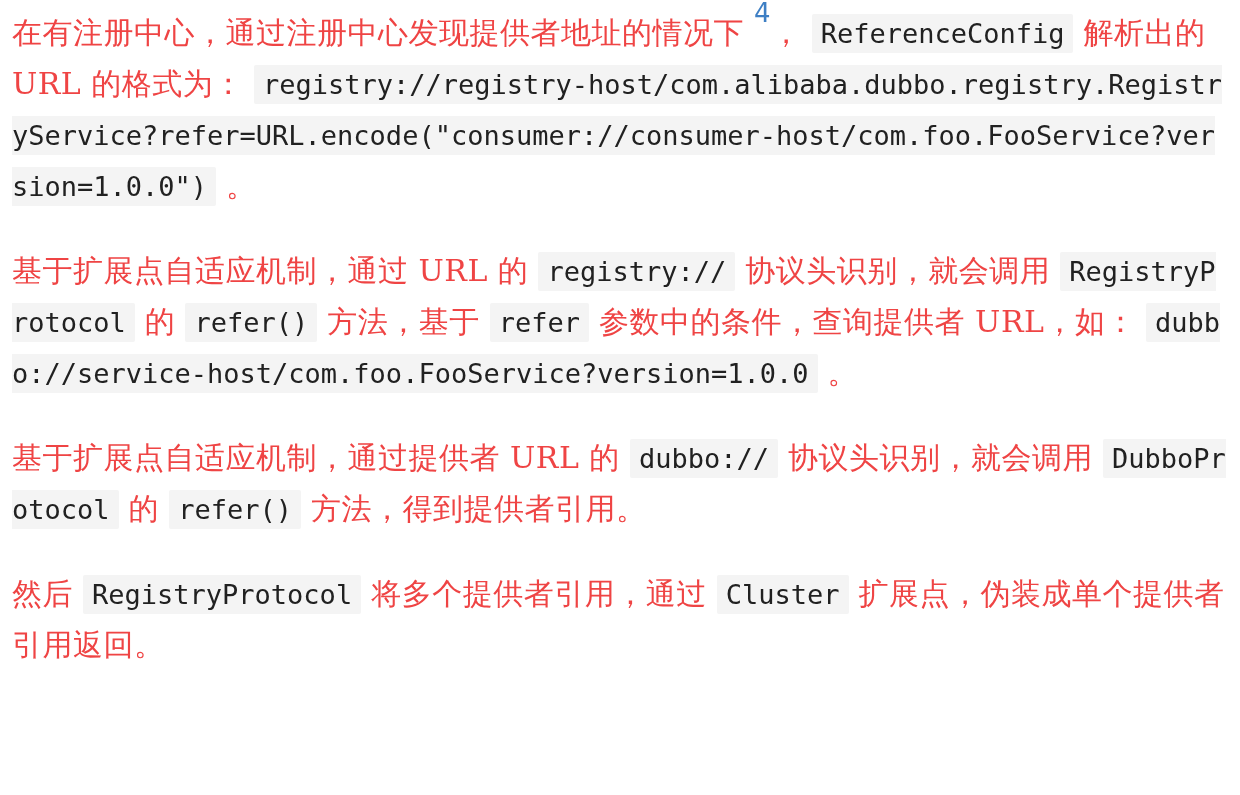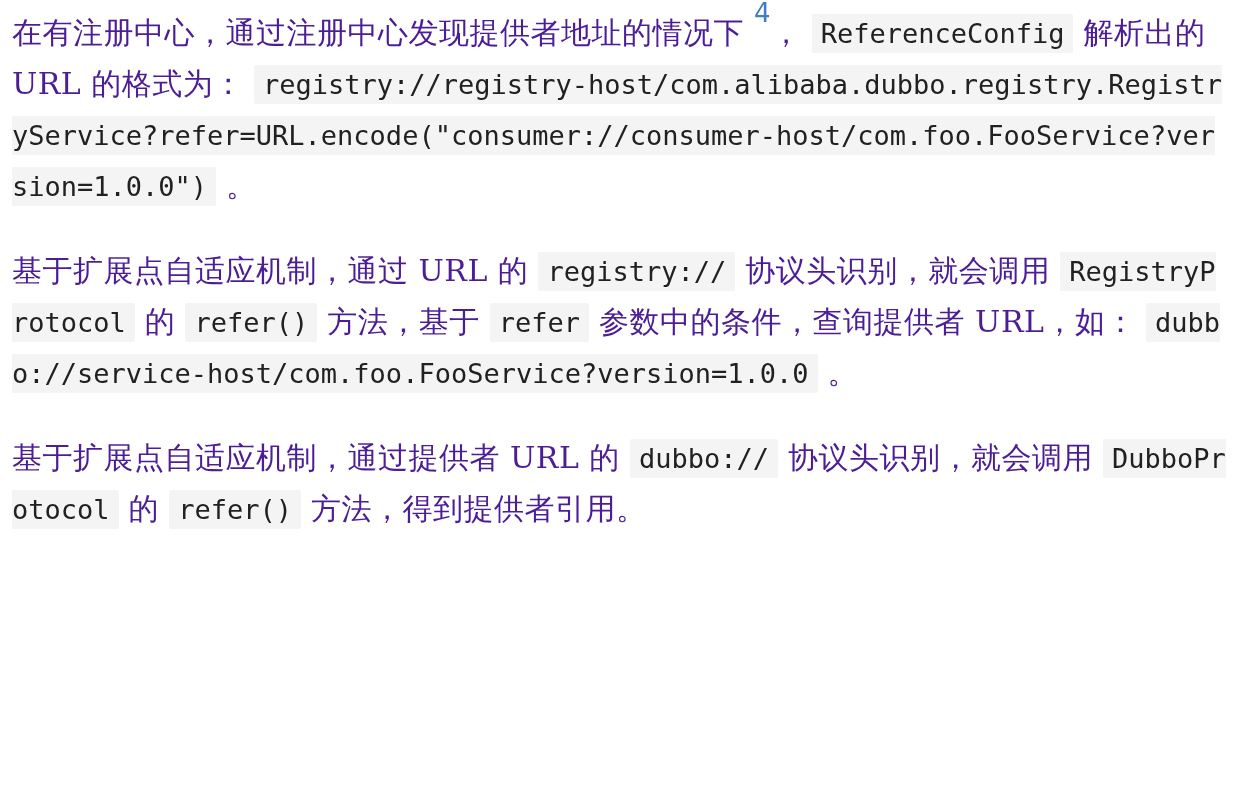--- a/index.html
+++ b/index.html
@@ -23,21 +23,21 @@
     font-family: "DejaVu Serif", "Liberation Serif", serif;
     font-size: 30px;
     line-height: 50px;
     color: #1b1b1b;
     letter-spacing: 0.5px;
   }
   .para {
     margin: 0 0 34px 0;
   }
   .body-text {
-    color: #4c1d95;
+    color: #ef4444;
   }
   .inline-code {
     font-family: "DejaVu Sans Mono", "Liberation Mono", monospace;
     font-size: 27px;
     letter-spacing: 0;
     background: #f4f4f4;
     color: #212121;
     padding: 4px 9px;
     border-radius: 2px;
     overflow-wrap: anywhere;
@@ -55,14 +55,15 @@
   }
 </style>
 </head>
 <body>
 
 <main class="page">
   <article class="content">
       <p class="para"><span class="body-text">在有注册中心，通过注册中心发现提供者地址的情况下 </span><sup class="footnote-ref" style="color: rgb(62, 127, 196);">4</sup><span class="body-text">， </span><code class="inline-code" style="background: rgb(244, 244, 244); color: rgb(33, 33, 33);">ReferenceConfig</code><span class="body-text"> 解析出的 URL 的格式为： </span><code class="inline-code" style="background: rgb(244, 244, 244); color: rgb(33, 33, 33);">registry://registry-host/com.alibaba.dubbo.registry.RegistryService?refer=URL.encode("consumer://consumer-host/com.foo.FooService?version=1.0.0")</code><span class="body-text"> 。</span></p>
       <p class="para"><span class="body-text">基于扩展点自适应机制，通过 URL 的 </span><code class="inline-code" style="background: rgb(244, 244, 244); color: rgb(33, 33, 33);">registry://</code><span class="body-text"> 协议头识别，就会调用 </span><code class="inline-code" style="background: rgb(244, 244, 244); color: rgb(33, 33, 33);">RegistryProtocol</code><span class="body-text"> 的 </span><code class="inline-code" style="background: rgb(244, 244, 244); color: rgb(33, 33, 33);">refer()</code><span class="body-text"> 方法，基于 </span><code class="inline-code" style="background: rgb(244, 244, 244); color: rgb(33, 33, 33);">refer</code><span class="body-text"> 参数中的条件，查询提供者 URL，如： </span><code class="inline-code" style="background: rgb(244, 244, 244); color: rgb(33, 33, 33);">dubbo://service-host/com.foo.FooService?version=1.0.0</code><span class="body-text"> 。</span></p>
       <p class="para"><span class="body-text">基于扩展点自适应机制，通过提供者 URL 的 </span><code class="inline-code" style="background: rgb(244, 244, 244); color: rgb(33, 33, 33);">dubbo://</code><span class="body-text"> 协议头识别，就会调用 </span><code class="inline-code" style="background: rgb(244, 244, 244); color: rgb(33, 33, 33);">DubboProtocol</code><span class="body-text"> 的 </span><code class="inline-code" style="background: rgb(244, 244, 244); color: rgb(33, 33, 33);">refer()</code><span class="body-text"> 方法，得到提供者引用。</span></p>
+      <p class="para"><span class="body-text">然后 </span><code class="inline-code" style="background: rgb(244, 244, 244); color: rgb(33, 33, 33);">RegistryProtocol</code><span class="body-text"> 将多个提供者引用，通过 </span><code class="inline-code" style="background: rgb(244, 244, 244); color: rgb(33, 33, 33);">Cluster</code><span class="body-text"> 扩展点，伪装成单个提供者引用返回。</span></p>
     </article>
 </main>
 
 </body></html>

